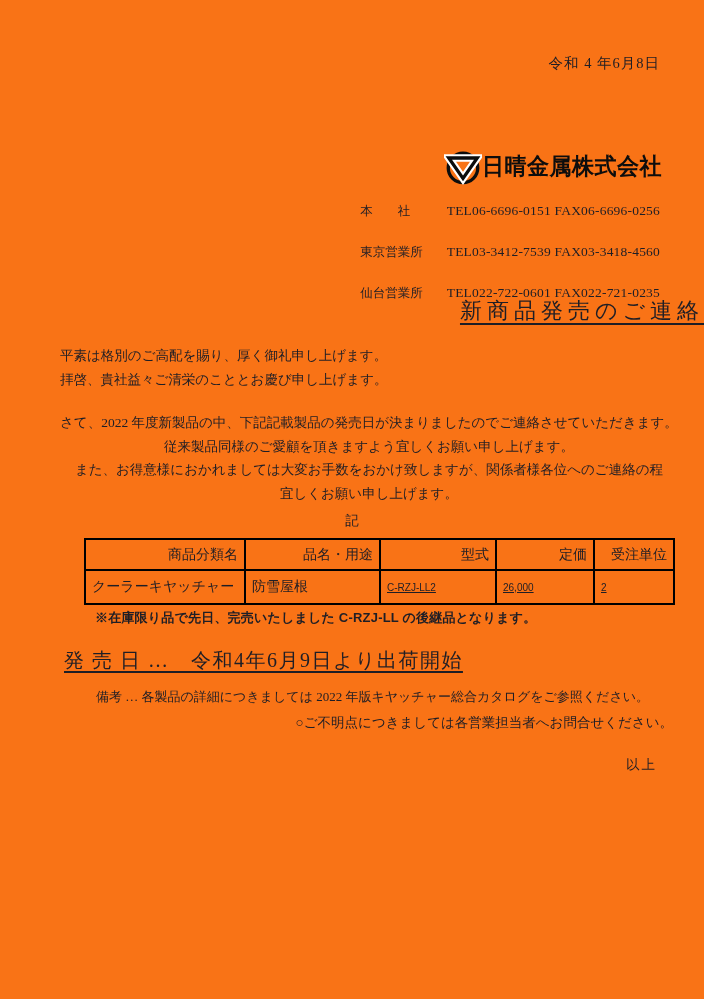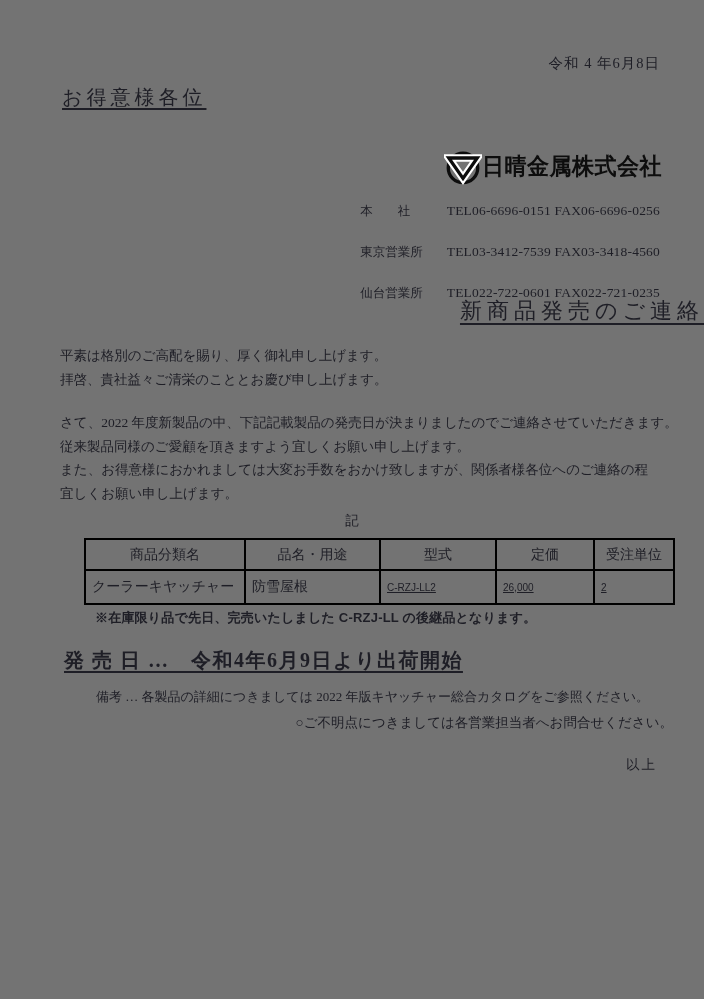--- a/index.html
+++ b/index.html
@@ -1,20 +1,20 @@
 <!DOCTYPE html>
 <html><head>
 <meta charset="utf-8">
 <style>
   html, body { margin: 0; padding: 0; background: #ffffff; }
   .page {
     position: relative;
     width: 704px;
     height: 999px;
-    background: #737373;
+    background: #f97316;
     color: #1e1e26;
     font-family: "Liberation Serif", serif;
     overflow: hidden;
   }
   .serif { font-family: "Liberation Serif", serif; }
 
   .date {
     position: absolute; top: 54px; right: 44px;
     font-size: 14.5px; letter-spacing: 1px;
   }
@@ -51,57 +51,57 @@
   .letter-title {
     position: absolute; top: 296px; left: 0; width: 100%;
     text-align: right; font-size: 22px; letter-spacing: 5px;
   }
   .letter-title span {
     text-decoration: underline; text-underline-offset: 5px;
   }
 
   .para { position: absolute; left: 60px; font-size: 13.5px; line-height: 23.5px; }
   .greeting { top: 344px; }
-  .body-par  { top: 411px; }
+  .body-par  { top: 411px; text-align: center; }
 
   .record-mark {
     position: absolute; top: 512px; left: 0; width: 100%;
     text-align: center; font-size: 13.5px;
   }
 
   .product-table {
     position: absolute; top: 538px; left: 84px;
     border-collapse: collapse; table-layout: fixed;
     font-size: 14px;
   }
   .product-table th, .product-table td {
     border: 2px solid #000; padding: 0 6px; overflow: hidden; white-space: nowrap;
   }
   .product-table th {
     font-family: "Liberation Sans", sans-serif;
-    font-weight: normal; text-align: center; height: 29px;
+    font-weight: normal; text-align: right; height: 29px;
   }
   .product-table td {
     font-family: "Liberation Sans", sans-serif;
     height: 32px;
   }
   .col0 { width: 146px; } .col1 { width: 121px; } .col2 { width: 102px; margin-top: 14px; }
   .col3 { width: 84px; }  .col4 { width: 66px; }
   .cell-mono { font-family: "DejaVu Sans Mono", monospace; font-size: 10px; text-decoration: underline; }
   .cell-num  { text-align: left; }
 
   .note {
     position: absolute; top: 609px; left: 95px;
     font-family: "Liberation Sans", sans-serif;
     font-weight: bold; font-size: 13px; letter-spacing: 0.2px;
   }
   .release-line {
     position: absolute; top: 647px; left: 64px;
     font-size: 20px; letter-spacing: 1.5px;
-    text-decoration: underline; text-underline-offset: 4px; font-weight: bold;
+    text-decoration: underline; text-underline-offset: 4px;
   }
   .remark-line {
     position: absolute; top: 688px; left: 96px;
     font-size: 13px;
   }
   .inquiry-line {
     position: absolute; top: 714px; right: 31px;
     font-size: 13.5px;
   }
   .closing-mark {
@@ -109,21 +109,20 @@
     font-size: 13.5px; letter-spacing: 2px;
   }
 </style>
 </head>
 <body>
 
 <div class="page">
 
   <div class="date serif">令和 4 年6月8日</div>
 
-  <div class="salutation serif">お得意様各位</div>
 
   <div class="company-row">
     <svg class="company-logo" viewBox="0 0 40 40" xmlns="http://www.w3.org/2000/svg">
       <circle cx="20" cy="21" r="15.5" fill="none" stroke="#0d0d0d" stroke-width="3.5"></circle>
       <path d="M5 10.5 L35 10.5 L20 32 Z" fill="none" stroke="#ffffff" stroke-width="8" stroke-linejoin="miter"></path>
       <path d="M5 10.5 L35 10.5 L20 32 Z" fill="none" stroke="#0d0d0d" stroke-width="3.5" stroke-linejoin="miter"></path>
     </svg>
     <div class="company-name">日晴金属株式会社</div>
   </div>
 

